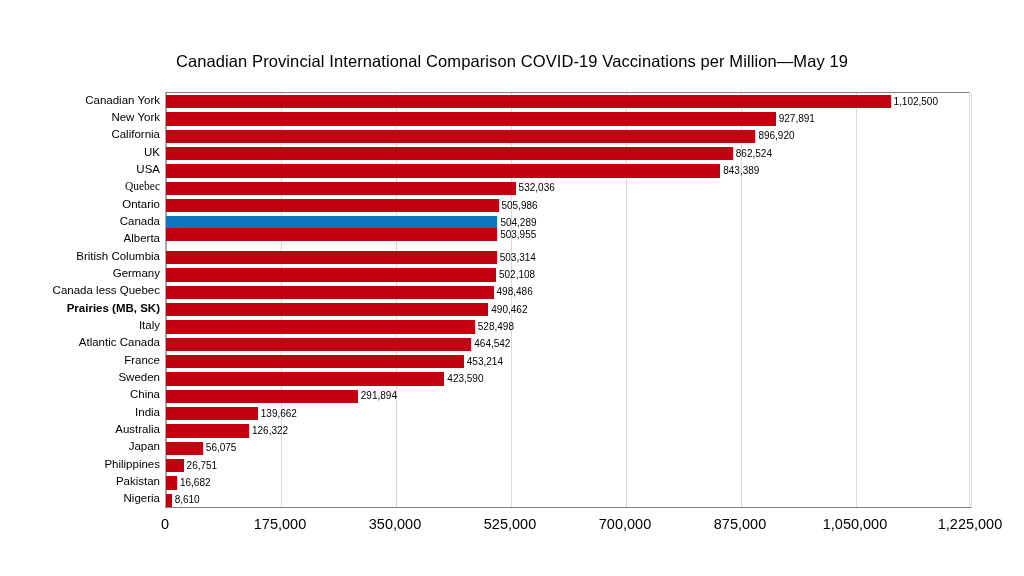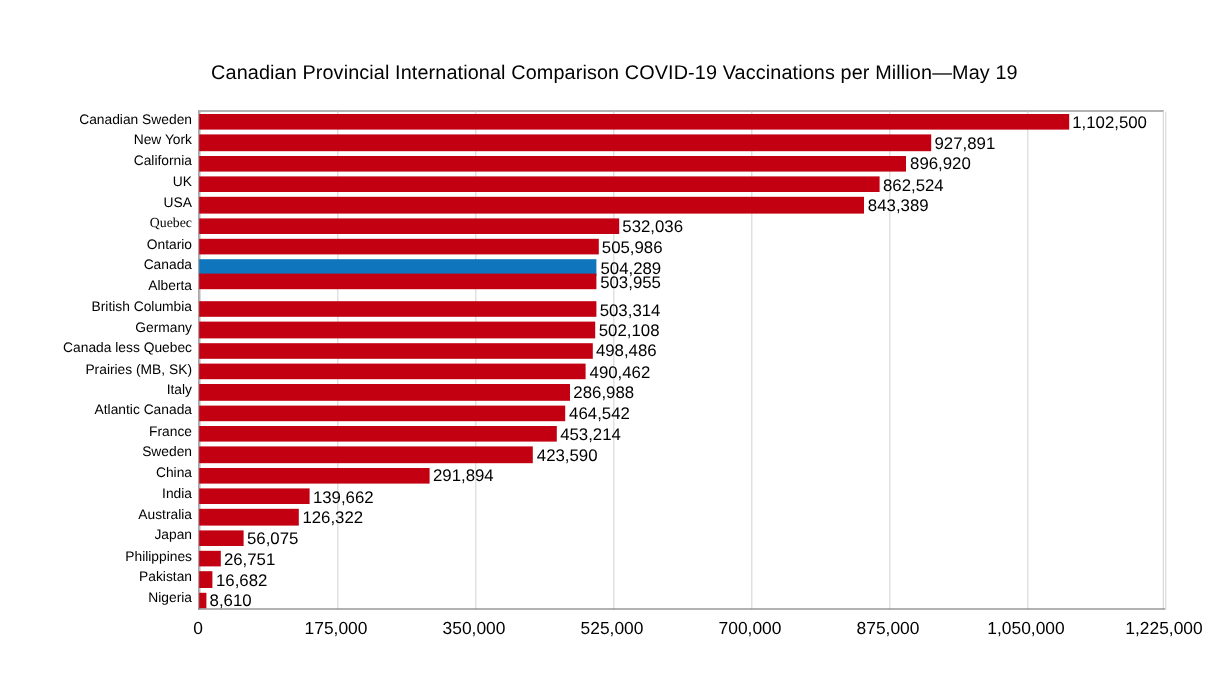--- a/index.html
+++ b/index.html
@@ -89,21 +89,21 @@
     height: 100%;
     background: #c20011;
   }
   .bar.highlight {
     background: #0f75bc;
   }
   .value-label {
     position: absolute;
     top: 50%;
     transform: translateY(-50%);
-    font-size: 14px;
+    font-size: 10px;
     color: #000;
     white-space: nowrap;
     padding-left: 3px;
     line-height: 1;
   }
 
   
   #cat-labels {
     position: absolute;
     left: 0;
@@ -207,21 +207,21 @@
         <div class="row" style="top: 192.747px; height: 13.1733px;">
           <div class="bar" style="width: 327.577px;"></div>
           <div class="value-label" style="left: 327.577px;">498,486</div>
         </div>
         <div class="row" style="top: 210.08px; height: 13.1733px;">
           <div class="bar" style="width: 322.304px;"></div>
           <div class="value-label" style="left: 322.304px;">490,462</div>
         </div>
         <div class="row" style="top: 227.413px; height: 13.1733px;">
           <div class="bar" style="width: 308.803px;"></div>
-          <div class="value-label" style="left: 308.803px;">286,988</div>
+          <div class="value-label" style="left: 308.803px;">528,498</div>
         </div>
         <div class="row" style="top: 244.747px; height: 13.1733px;">
           <div class="bar" style="width: 305.27px;"></div>
           <div class="value-label" style="left: 305.27px;">464,542</div>
         </div>
         <div class="row" style="top: 262.08px; height: 13.1733px;">
           <div class="bar" style="width: 297.826px;"></div>
           <div class="value-label" style="left: 297.826px;">453,214</div>
         </div>
         <div class="row" style="top: 279.413px; height: 13.1733px;">
@@ -255,33 +255,33 @@
         <div class="row" style="top: 400.747px; height: 13.1733px;">
           <div class="bar" style="width: 5.658px;"></div>
           <div class="value-label" style="left: 5.658px;">8,610</div>
         </div>
       </div>
   </div>
 
   <div id="axis-baseline"></div>
 
   <div id="cat-labels">
-      <div class="cat-label" style="top: 8.66667px;">Canadian Sweden</div>
+      <div class="cat-label" style="top: 8.66667px;">Canadian York</div>
       <div class="cat-label" style="top: 26px;">New York</div>
       <div class="cat-label" style="top: 43.3333px;">California</div>
       <div class="cat-label" style="top: 60.6667px;">UK</div>
       <div class="cat-label" style="top: 78px;">USA</div>
       <div class="cat-label" style="top: 95.3333px; font-family: Liberation Serif, serif;">Quebec</div>
       <div class="cat-label" style="top: 112.667px;">Ontario</div>
       <div class="cat-label" style="top: 130px;">Canada</div>
       <div class="cat-label" style="top: 147.333px;">Alberta</div>
       <div class="cat-label" style="top: 164.667px;">British Columbia</div>
       <div class="cat-label" style="top: 182px; padding-left: 13px;">Germany</div>
       <div class="cat-label" style="top: 199.333px;">Canada less Quebec</div>
-      <div class="cat-label" style="top: 216.667px;">Prairies (MB, SK)</div>
+      <div class="cat-label" style="top: 216.667px; font-weight: bold;">Prairies (MB, SK)</div>
       <div class="cat-label" style="top: 234px;">Italy</div>
       <div class="cat-label" style="top: 251.333px;">Atlantic Canada</div>
       <div class="cat-label" style="top: 268.667px;">France</div>
       <div class="cat-label" style="top: 286px;">Sweden</div>
       <div class="cat-label" style="top: 303.333px;">China</div>
       <div class="cat-label" style="top: 320.667px;">India</div>
       <div class="cat-label" style="top: 338px;">Australia</div>
       <div class="cat-label" style="top: 355.333px;">Japan</div>
       <div class="cat-label" style="top: 372.667px;">Philippines</div>
       <div class="cat-label" style="top: 390px;">Pakistan</div>

